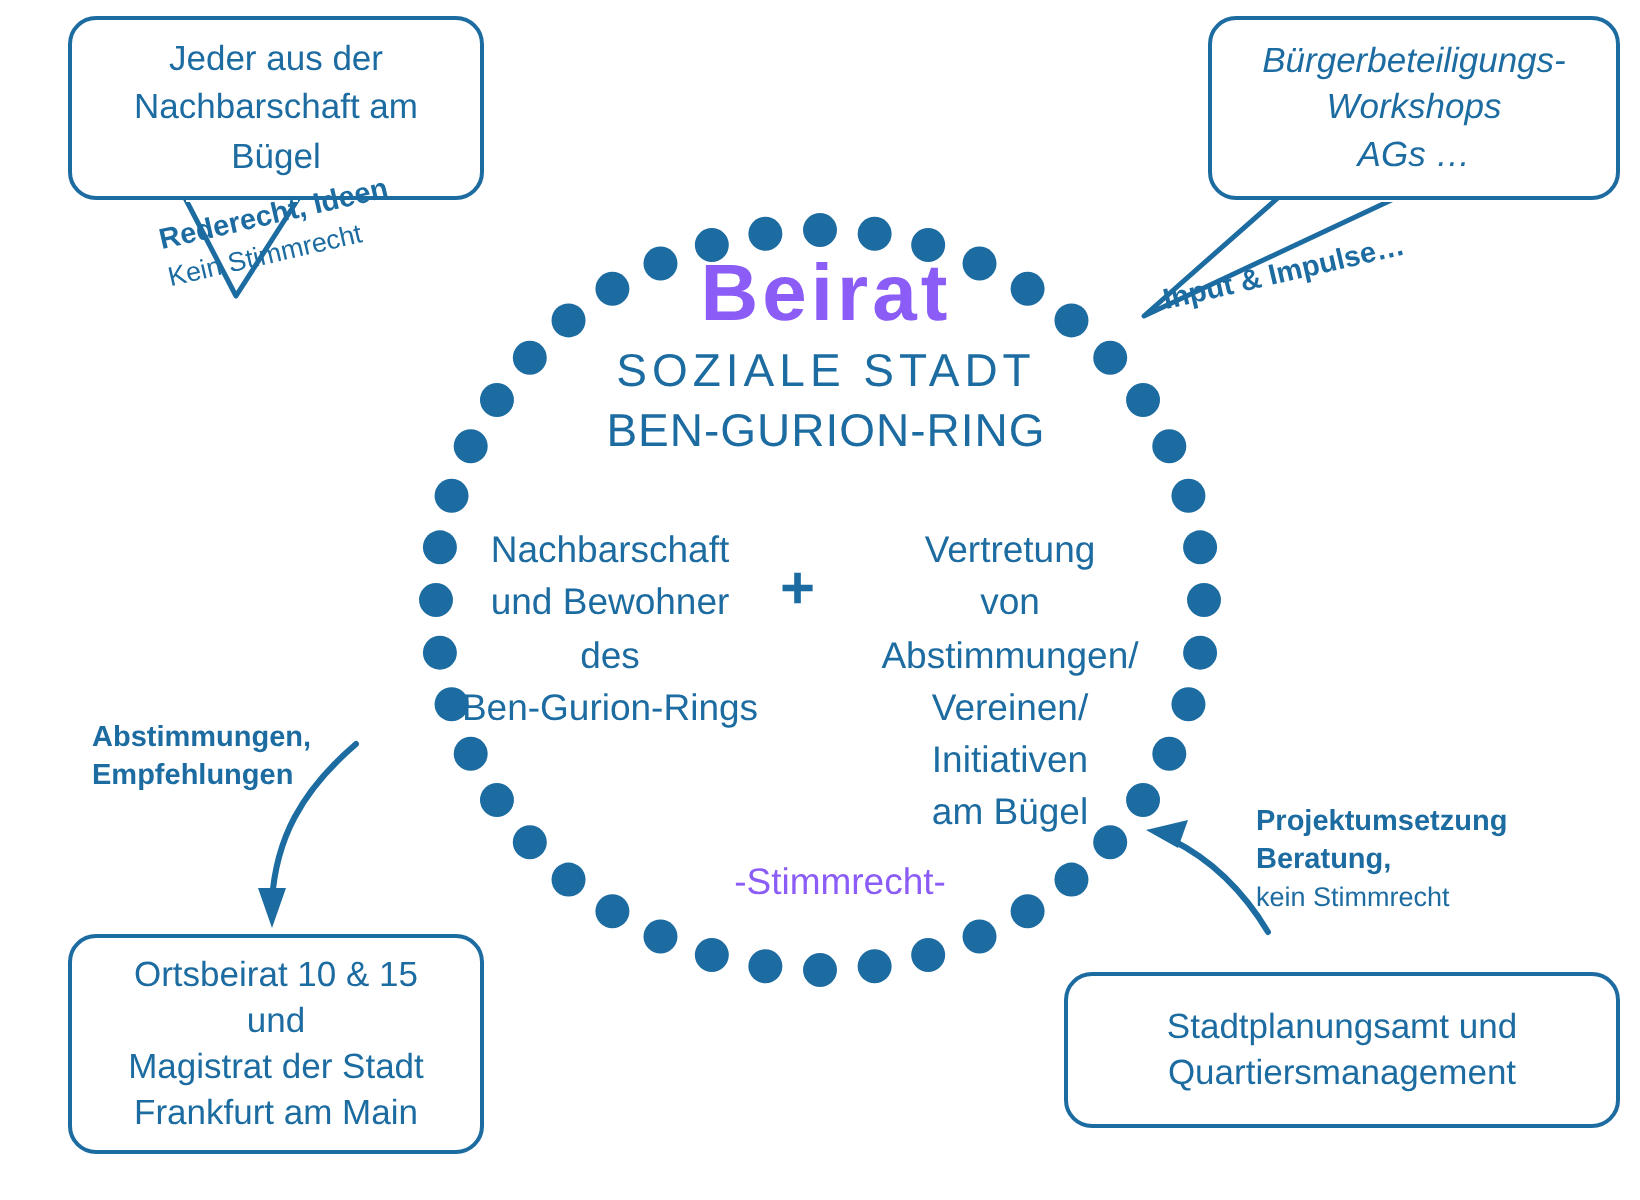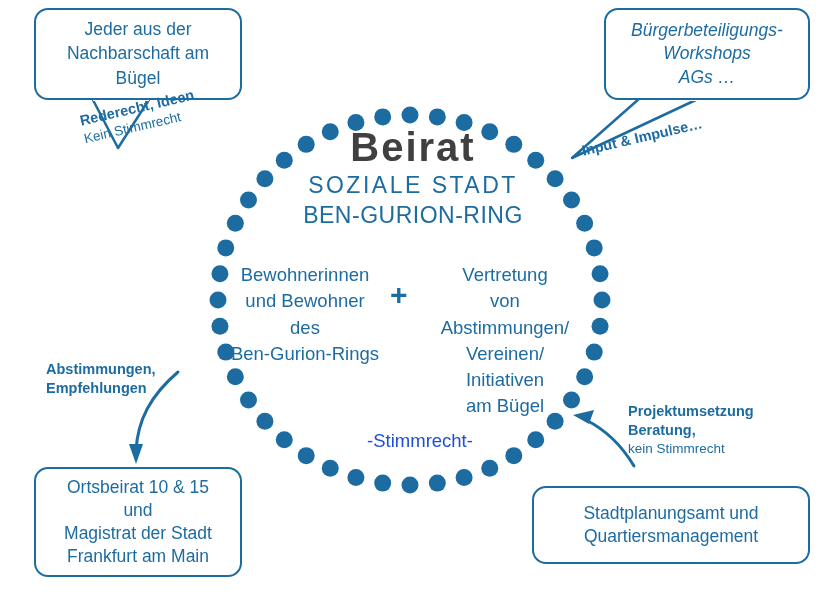--- a/index.html
+++ b/index.html
@@ -51,21 +51,21 @@
   #box-ortsbeirat    { left: 34px;  top: 467px; width: 208px; height: 110px; }
   #box-stadtplanung  { left: 532px; top: 486px; width: 278px; height: 78px; }
 
   
   .center-title {
     position: absolute;
     left: 258px;
     top: 125px;
     width: 310px;
     text-align: center;
-    color: #404040;
+    color: #8b5cf6;
     font-weight: bold;
     font-size: 40px;
     letter-spacing: 2px;
   }
   .center-sub1 {
     position: absolute;
     left: 258px;
     top: 172px;
     width: 310px;
     text-align: center;
@@ -102,21 +102,21 @@
     color: #1d6ca1;
     font-size: 30px;
     font-weight: bold;
   }
   .stimmrecht {
     position: absolute;
     left: 320px;
     top: 430px;
     width: 200px;
     text-align: center;
-    color: #1d4ed8;
+    color: #8b5cf6;
     font-size: 18.5px;
   }
 
   
   .caption {
     position: absolute;
     color: #1d6ca1;
     font-size: 14.5px;
     line-height: 1.3;
     font-weight: bold;
@@ -202,21 +202,21 @@
 
     <path d="M 634,466 C 622,446 606,430 586,420" fill="none" stroke="#1d6ca1" stroke-width="3" stroke-linecap="round"></path>
     <polygon points="573,415 594,410 589,424" fill="#1d6ca1"></polygon>
   </svg>
 
   <div class="center-title">Beirat</div>
   <div class="center-sub1">SOZIALE STADT</div>
   <div class="center-sub2">BEN-GURION-RING</div>
 
   <div class="col" id="col-left">
-    <span>Bewohnerinnen</span>
+    <span>Nachbarschaft</span>
     <span>und Bewohner</span>
     <span>des</span>
     <span>Ben-Gurion-Rings</span>
   </div>
 
   <div class="plus">+</div>
 
   <div class="col" id="col-right">
     <span>Vertretung</span>
     <span>von</span>

